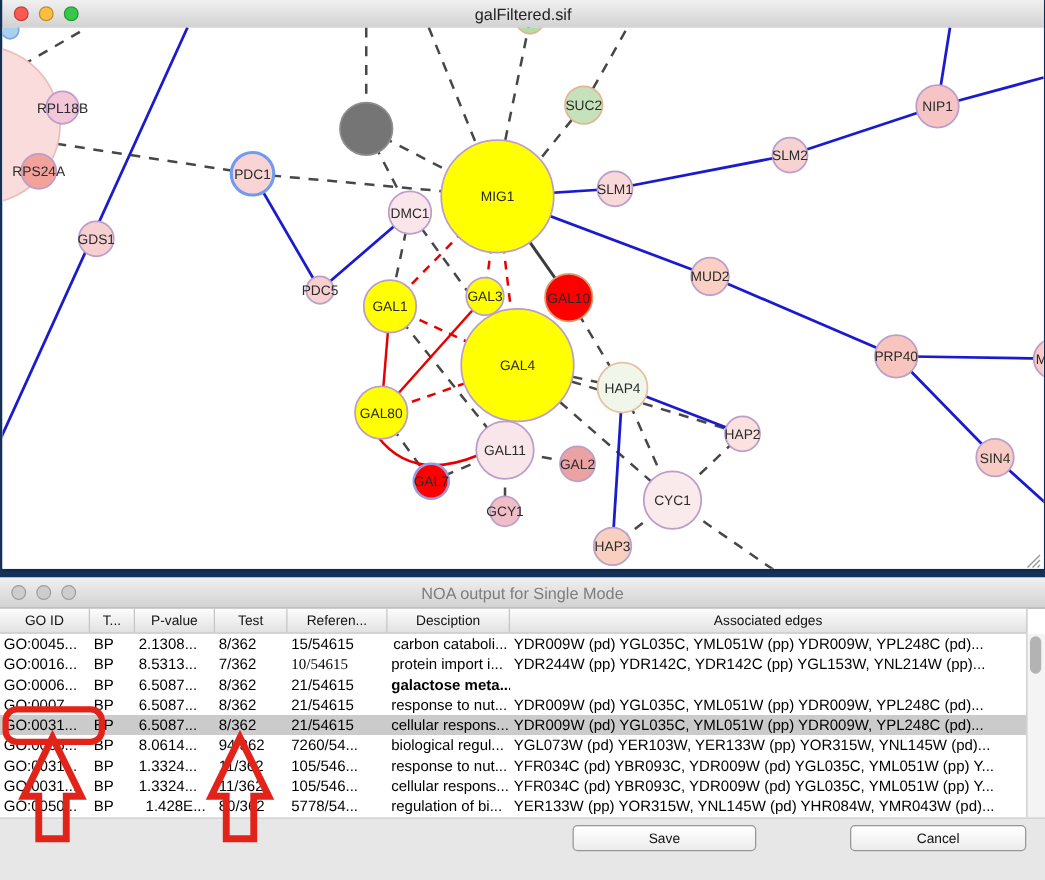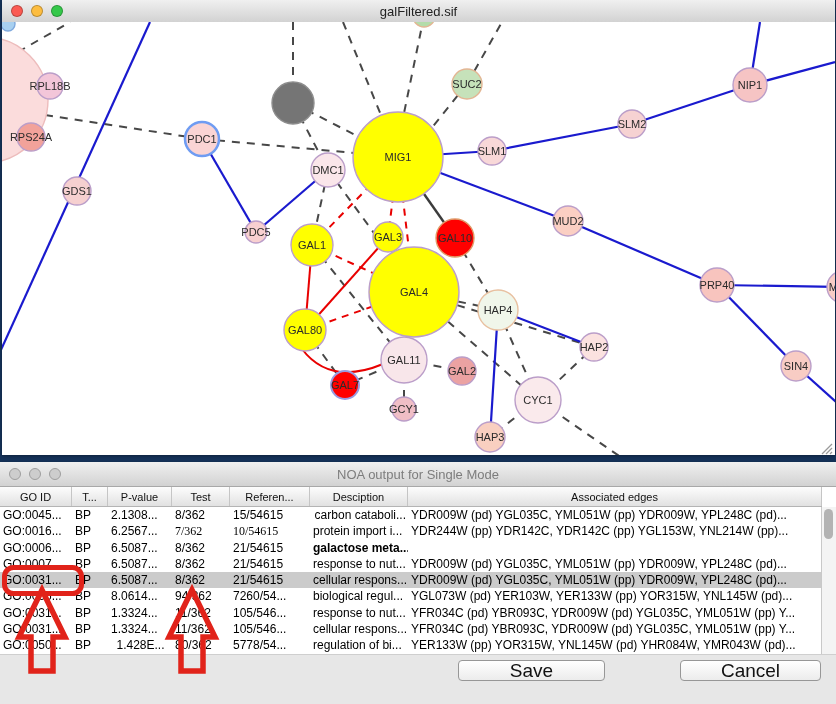--- a/index.html
+++ b/index.html
@@ -26,21 +26,21 @@
   .tr{display:flex;height:16.3px;background:#fff;}
   .tr.sel{background:#cbcbcb;}
   .td{box-sizing:border-box;font-size:12px;color:#000;padding:1px 2px 0 3px;
      overflow:hidden;white-space:nowrap;}
   #table-bottom{position:absolute;left:0;top:167px;width:836px;height:439px;background:#e7e7e7;
      border-top:1px solid #cfcfcf;}
   #vscroll{position:absolute;right:0;top:20px;width:14px;height:147px;background:#f4f4f4;
      border-left:1px solid #c9c9c9;}
   #vthumb{position:absolute;left:2px;top:2px;width:9px;height:30px;background:#b3b3b3;border-radius:5px;}
   .mac-btn{position:absolute;height:21px;border:1px solid #979797;border-radius:4px;
-     background:linear-gradient(#ffffff,#ececec);font-size:19px;color:#111;
+     background:linear-gradient(#ffffff,#ececec);font-size:11px;color:#111;
      font-family:"Liberation Sans",sans-serif;display:flex;align-items:center;justify-content:center;}
   #annot{position:absolute;left:0;top:0;width:836px;height:704px;pointer-events:none;}
   svg text{font-family:"Liberation Sans",sans-serif;}
 </style>
 </head>
 <body>
 
 <div class="window" id="net-window">
   <div class="titlebar" style="height:22px;">
     <div class="lights">
@@ -193,22 +193,22 @@
           <div class="td" style="width: 36px;">BP</div>
           <div class="td" style="width: 64px;">2.1308...</div>
           <div class="td" style="width: 58px;">8/362</div>
           <div class="td" style="width: 80px;">15/54615</div>
           <div class="td" style="width: 98px; text-align: right;">carbon cataboli...</div>
           <div class="td" style="width: 414px;">YDR009W (pd) YGL035C, YML051W (pp) YDR009W, YPL248C (pd)...</div>
         </div>
         <div class="tr">
           <div class="td" style="width: 72px;">GO:0016...</div>
           <div class="td" style="width: 36px;">BP</div>
-          <div class="td" style="width: 64px;">6.2567...</div>
-          <div class="td" style="width: 58px; font-family: Liberation Serif, serif;">7/362</div>
+          <div class="td" style="width: 64px;">8.5313...</div>
+          <div class="td" style="width: 58px;">7/362</div>
           <div class="td" style="width: 80px; font-family: Liberation Serif, serif;">10/54615</div>
           <div class="td" style="width: 98px;">protein import i...</div>
           <div class="td" style="width: 414px;">YDR244W (pp) YDR142C, YDR142C (pp) YGL153W, YNL214W (pp)...</div>
         </div>
         <div class="tr">
           <div class="td" style="width: 72px;">GO:0006...</div>
           <div class="td" style="width: 36px;">BP</div>
           <div class="td" style="width: 64px;">6.5087...</div>
           <div class="td" style="width: 58px;">8/362</div>
           <div class="td" style="width: 80px;">21/54615</div>

